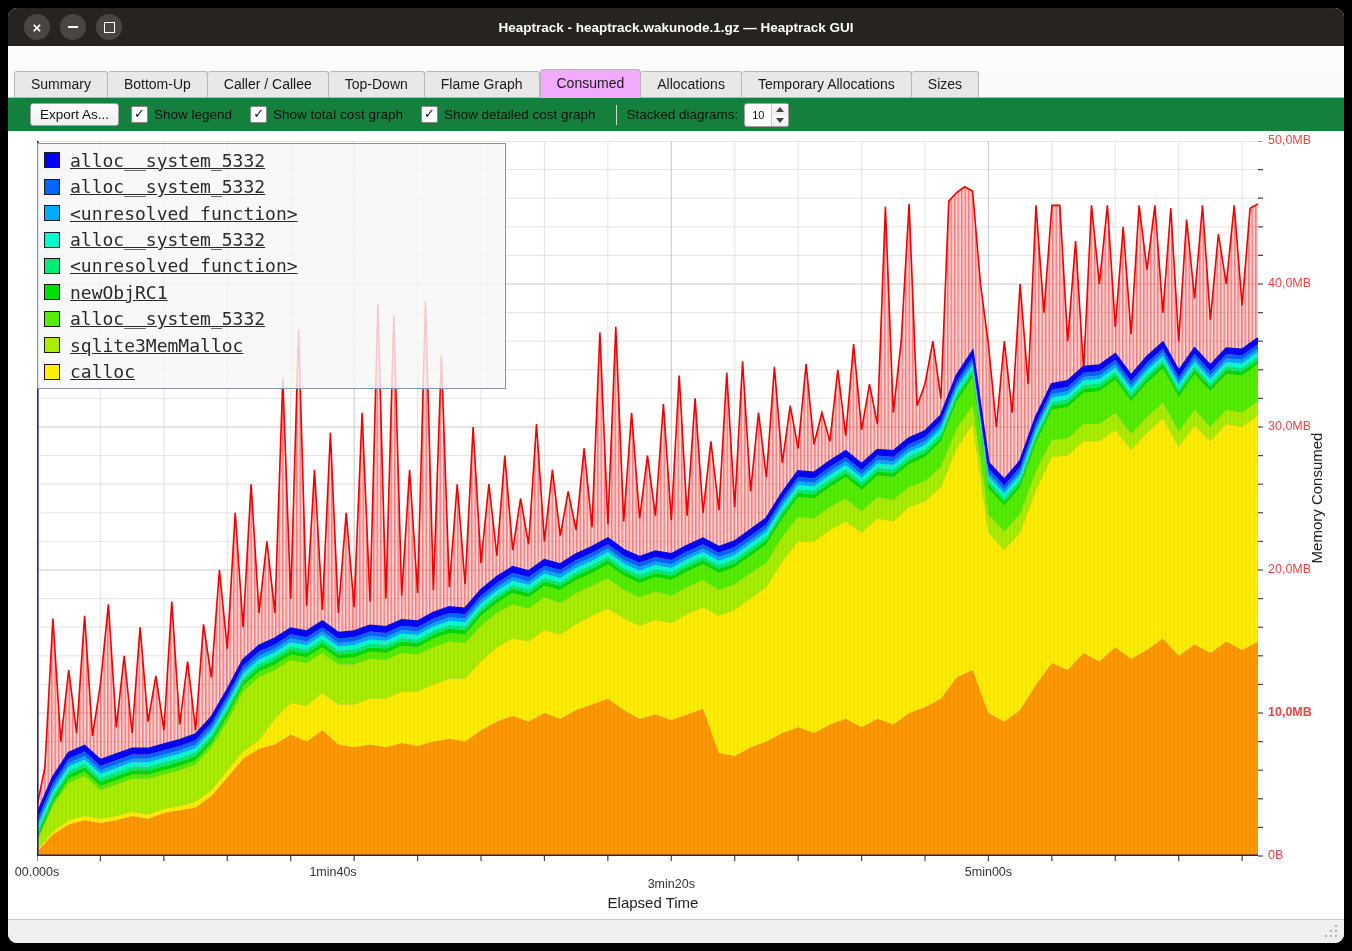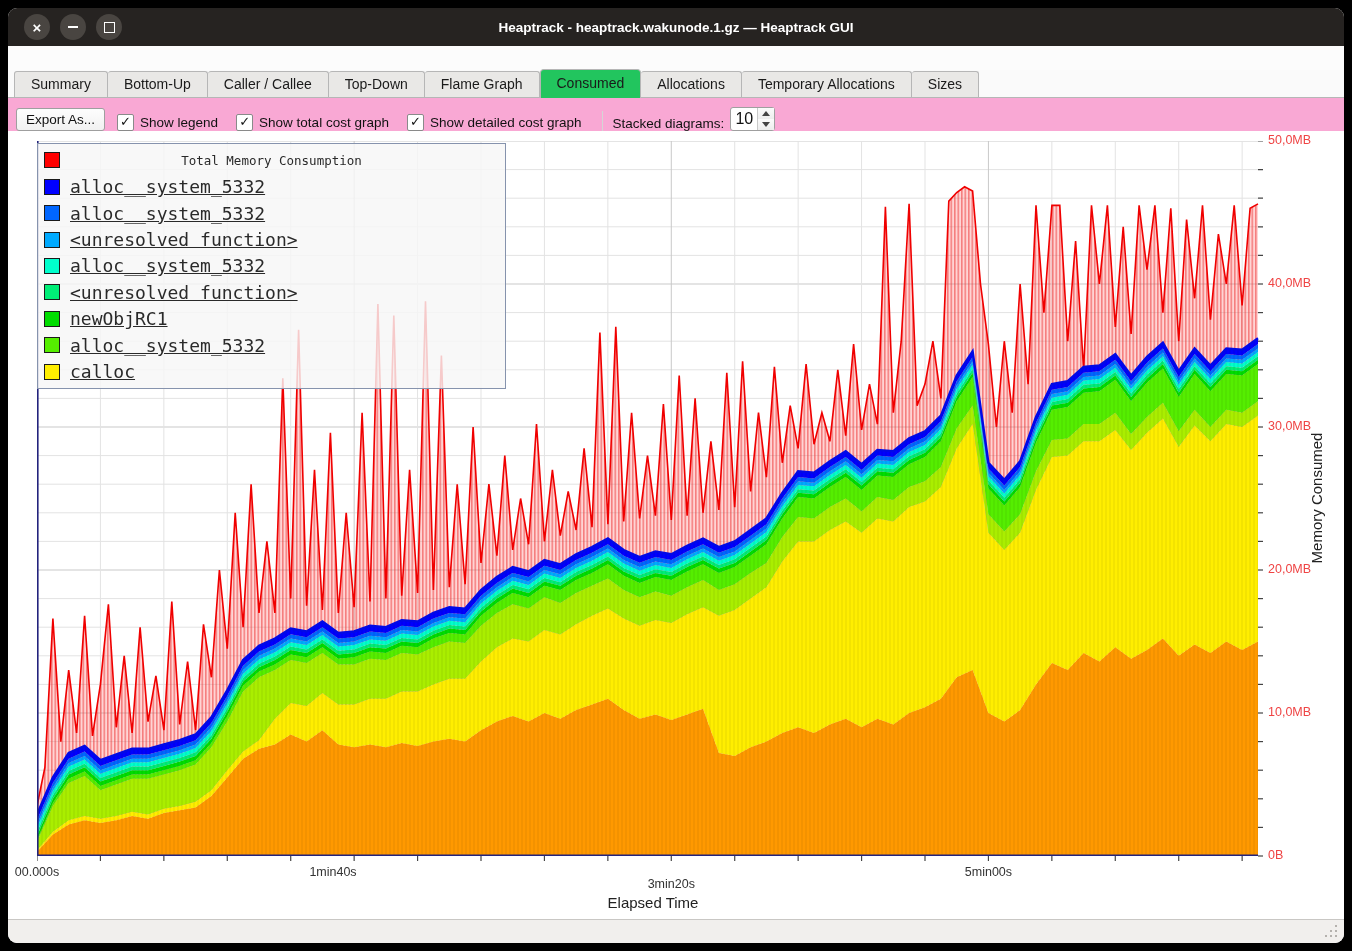--- a/index.html
+++ b/index.html
@@ -13,31 +13,31 @@
   .winbtn .sq{width:9px;height:9px;border:1.6px solid #fff;}
   #window-title{position:absolute;left:0;right:0;text-align:center;color:#ffffff;font-size:13.5px;font-weight:bold;pointer-events:none;}
   
   #menubar{position:absolute;left:0;top:38px;width:100%;height:24px;background:#fbfbfb;display:flex;align-items:center;padding-left:8px;box-sizing:border-box;}
   .menu-item{padding:2px 9px;font-size:14px;color:#111;}
   .menu-item u{text-decoration:underline;text-underline-offset:2px;}
   
   #tabbar{position:absolute;left:0;top:62px;width:100%;height:28px;background:#fafafa;display:flex;align-items:flex-end;padding-left:6px;box-sizing:border-box;border-bottom:1px solid #b6b6b6;}
   .tab{height:25px;line-height:25px;padding:0 16px;font-size:14px;color:#1a1a1a;background:#e9e8e6;border:1px solid #b6b6b6;border-bottom:none;border-left:none;border-radius:3px 3px 0 0;}
   .tab:first-child{border-left:1px solid #b6b6b6;}
-  .tab.active{background:#22c55e;height:28px;line-height:27px;margin-bottom:-1px;border-left:1px solid #b6b6b6;border-radius:4px 4px 0 0;z-index:3;position:relative;}
-  
-  #toolbar{position:absolute;left:0;top:90px;width:100%;height:33px;background:#f9a8d4;display:flex;align-items:flex-end;padding-left:8px;box-sizing:border-box;}
+  .tab.active{background:#f0abfc;height:28px;line-height:27px;margin-bottom:-1px;border-left:1px solid #b6b6b6;border-radius:4px 4px 0 0;z-index:3;position:relative;}
+  
+  #toolbar{position:absolute;left:0;top:90px;width:100%;height:33px;background:#15803d;display:flex;align-items:center;padding-left:22px;box-sizing:border-box;}
   #export-btn{font-size:13.5px;color:#111;background:linear-gradient(#fdfdfd,#f1f1f1);border:1px solid #9f9f9f;border-radius:3px;padding:3px 9px;margin-right:12px;}
   .cb{display:flex;align-items:center;margin-right:18px;}
   .cb .box{width:15px;height:15px;border:1px solid #8a8a8a;border-radius:2px;background:#fff;color:#111;font-size:13px;line-height:14px;text-align:center;margin-right:6px;}
   .cb .cb-label{font-size:13.5px;color:#111;}
   .tb-sep{width:1px;height:20px;background:#d5d5d5;margin:0 10px 0 2px;}
   #stacked-label{font-size:13.5px;color:#111;margin-right:6px;}
   #spinbox{display:flex;border:1px solid #9f9f9f;border-radius:3px;background:#fff;height:22px;align-items:stretch;}
-  #spin-value{width:26px;text-align:center;font-size:16px;line-height:22px;color:#111;}
+  #spin-value{width:26px;text-align:center;font-size:11px;line-height:22px;color:#111;}
   #spin-btns{display:flex;flex-direction:column;border-left:1px solid #c9c9c9;width:16px;}
   .spin-btn{flex:1;display:flex;align-items:center;justify-content:center;background:linear-gradient(#fbfbfb,#ededed);}
   .tri-up{width:0;height:0;border-left:4px solid transparent;border-right:4px solid transparent;border-bottom:5px solid #444;}
   .tri-down{width:0;height:0;border-left:4px solid transparent;border-right:4px solid transparent;border-top:5px solid #444;}
   
   #chart{position:absolute;left:0;top:123px;width:100%;height:788px;background:#ffffff;}
   #plot{position:absolute;left:29px;top:10px;}
   .y-tick-label{position:absolute;font-size:12.5px;color:#ef4444;white-space:nowrap;}
   .x-tick-label{position:absolute;font-size:12.5px;color:#333;white-space:nowrap;transform:translateX(-50%);}
   #ylabel{position:absolute;left:1300px;top:367px;transform:translateY(-50%) rotate(180deg);writing-mode:vertical-rl;font-size:15px;color:#222;}
@@ -235,24 +235,20 @@
             <line x1="888" y1="715" x2="888" y2="720"></line>
             <line x1="951.4285714285714" y1="715" x2="951.4285714285714" y2="720"></line>
             <line x1="1014.8571428571429" y1="715" x2="1014.8571428571429" y2="720"></line>
             <line x1="1078.2857142857142" y1="715" x2="1078.2857142857142" y2="720"></line>
             <line x1="1141.7142857142858" y1="715" x2="1141.7142857142858" y2="720"></line>
             <line x1="1205.142857142857" y1="715" x2="1205.142857142857" y2="720"></line>
           </g>
         </svg></div>
     <div id="legend">
         <div class="legend-row">
-          <span class="legend-swatch" style="background: rgb(255, 0, 0);"></span>
-          <span class="legend-title">Total Memory Consumption</span>
-        </div>
-        <div class="legend-row">
           <span class="legend-swatch" style="background: rgb(0, 0, 255);"></span>
           <span class="legend-label">alloc__system_5332</span>
         </div>
         <div class="legend-row">
           <span class="legend-swatch" style="background: rgb(0, 102, 255);"></span>
           <span class="legend-label">alloc__system_5332</span>
         </div>
         <div class="legend-row">
           <span class="legend-swatch" style="background: rgb(0, 170, 255);"></span>
           <span class="legend-label">&lt;unresolved function&gt;</span>
@@ -265,30 +261,34 @@
           <span class="legend-swatch" style="background: rgb(0, 238, 119);"></span>
           <span class="legend-label">&lt;unresolved function&gt;</span>
         </div>
         <div class="legend-row">
           <span class="legend-swatch" style="background: rgb(0, 221, 0);"></span>
           <span class="legend-label">newObjRC1</span>
         </div>
         <div class="legend-row">
           <span class="legend-swatch" style="background: rgb(85, 238, 0);"></span>
           <span class="legend-label">alloc__system_5332</span>
+        </div>
+        <div class="legend-row">
+          <span class="legend-swatch" style="background: rgb(170, 238, 0);"></span>
+          <span class="legend-label">sqlite3MemMalloc</span>
         </div>
         <div class="legend-row">
           <span class="legend-swatch" style="background: rgb(255, 238, 0);"></span>
           <span class="legend-label">calloc</span>
         </div>
       </div>
     <div id="ylabel">Memory Consumed</div>
     <div id="xlabel">Elapsed Time</div>
   <div class="y-tick-label" style="left: 1260px; top: 717px;">0B</div>
-      <div class="y-tick-label" style="left: 1260px; top: 574px;">10,0MB</div>
+      <div class="y-tick-label" style="left: 1260px; top: 574px; font-weight: bold;">10,0MB</div>
       <div class="y-tick-label" style="left: 1260px; top: 431px;">20,0MB</div>
       <div class="y-tick-label" style="left: 1260px; top: 288px;">30,0MB</div>
       <div class="y-tick-label" style="left: 1260px; top: 145px;">40,0MB</div>
       <div class="y-tick-label" style="left: 1260px; top: 2px;">50,0MB</div>
       <div class="x-tick-label" style="left: 29px; top: 734px;">00.000s</div>
       <div class="x-tick-label" style="left: 325px; top: 734px;">1min40s</div>
       <div class="x-tick-label" style="left: 663.286px; top: 734px; margin-top: 12px;">3min20s</div>
       <div class="x-tick-label" style="left: 980.429px; top: 734px;">5min00s</div>
     </div>
 

